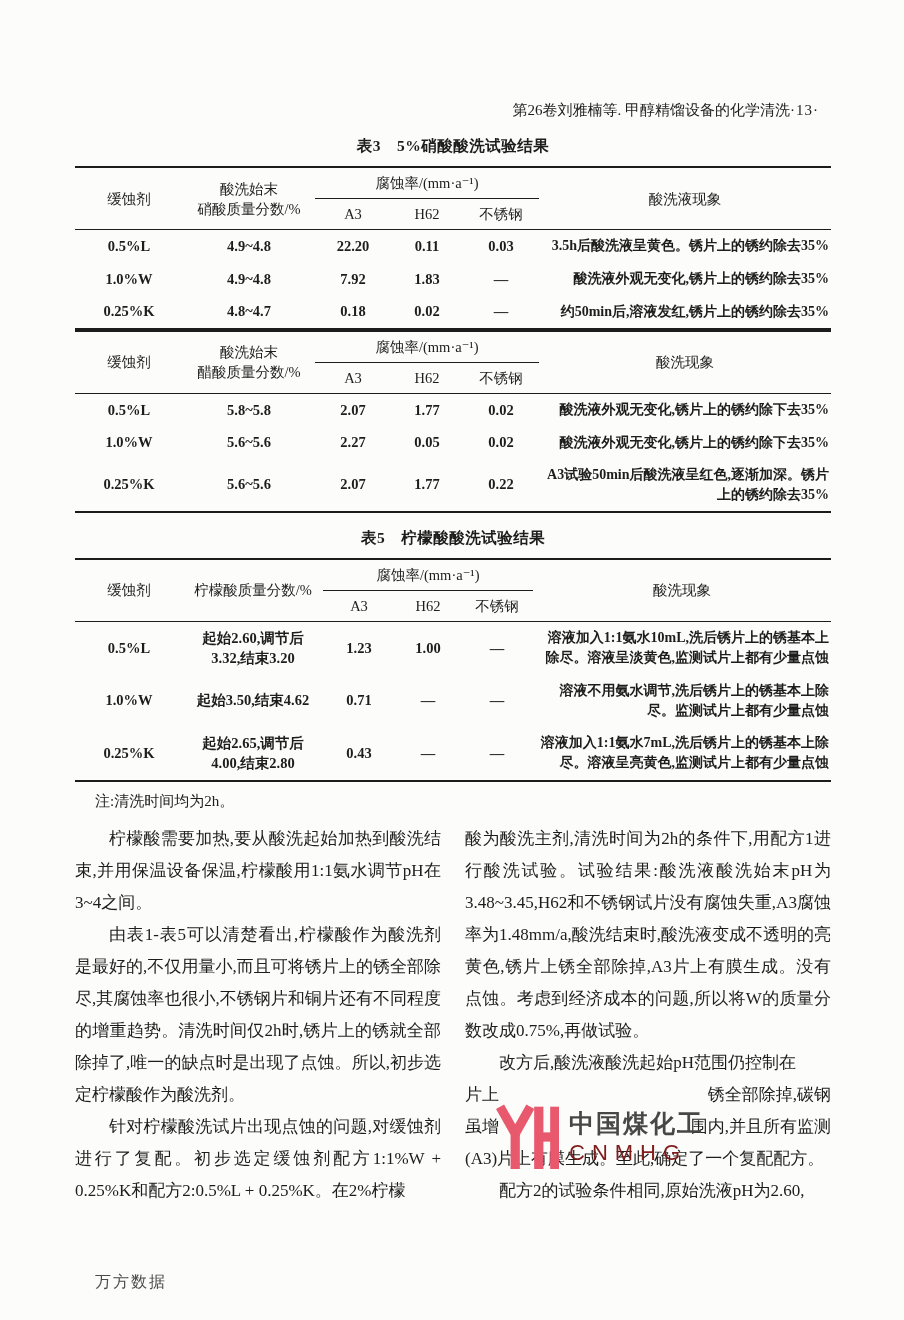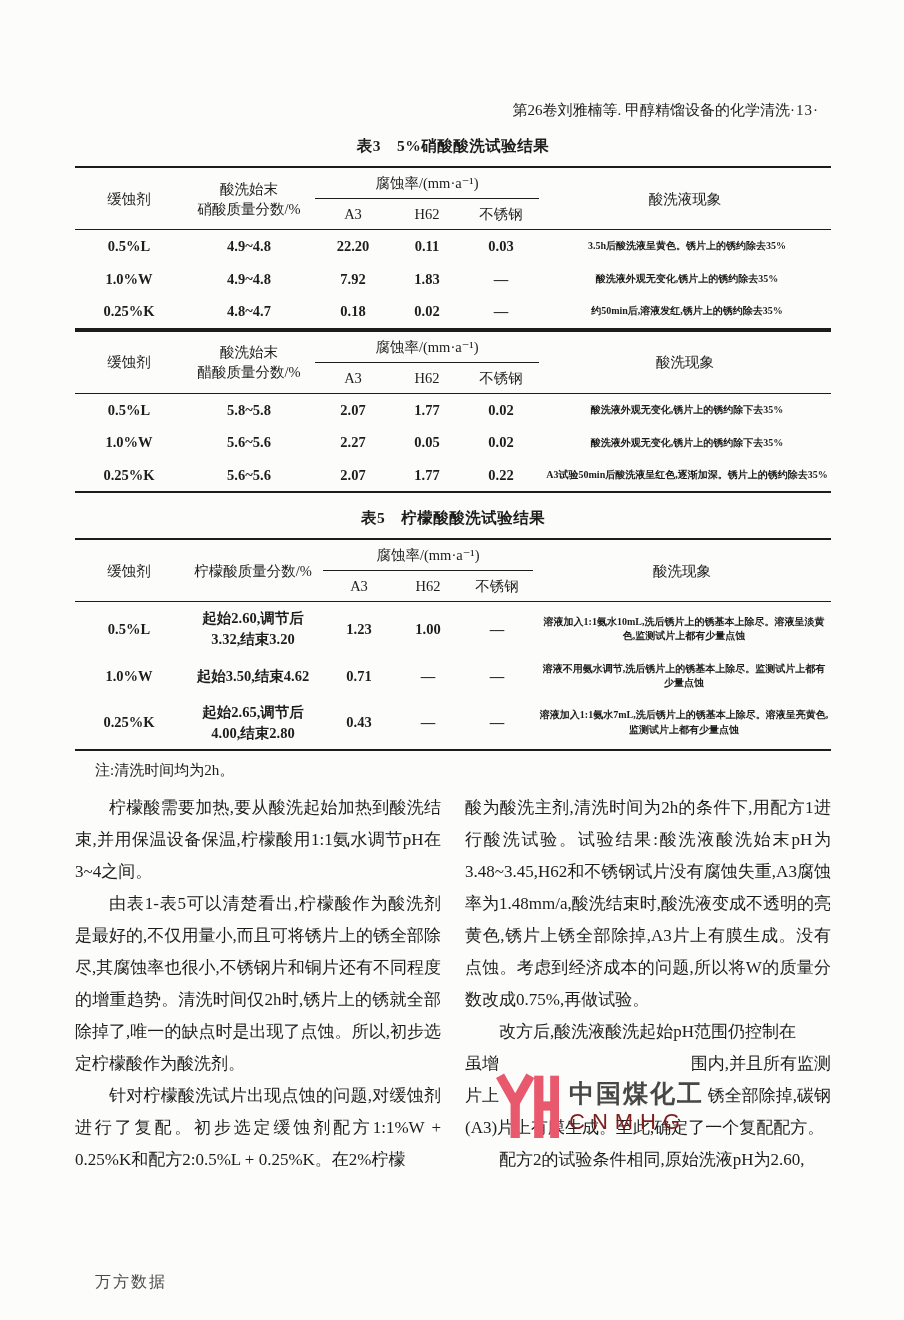--- a/index.html
+++ b/index.html
@@ -17,21 +17,21 @@
   .caption{text-align:center;font-weight:bold;font-size:15.5px;margin:0 0 9px 0;letter-spacing:.5px;}
   .cap-gap{margin-top:15px;}
 
   table.dtable{border-collapse:collapse;width:756px;table-layout:fixed;
                border-top:2px solid #1c1c1c;border-bottom:2px solid #1c1c1c;}
   table.dtable thead{border-bottom:1px solid #1c1c1c;}
   table.dtable th{font-weight:normal;font-size:14.5px;padding:5px 2px;text-align:center;
                   vertical-align:middle;line-height:1.38;}
   table.dtable th.corr{border-bottom:1px solid #1c1c1c;}
   table.dtable td{font-size:14.5px;padding:6px 3px;text-align:center;vertical-align:middle;line-height:1.42;font-weight:bold;}
-  table.dtable td.phen{text-align:center;font-size:10px;padding-left:6px;padding-right:2px;}
+  table.dtable td.phen{text-align:right;font-size:14px;padding-left:6px;padding-right:2px;}
   table.dtable td.conc-multi{white-space:pre-line;}
   .blk{display:block;}
 
   .note{font-size:15px;margin:10px 0 12px 20px;}
 
   .cols{display:flex;gap:24px;margin-top:6px;}
   .col{width:366px;font-size:17px;line-height:32px;text-align:justify;}
   .col p{margin:0;}
   .indent{text-indent:2em;}
   .sec-heading{font-weight:bold;}
@@ -227,26 +227,26 @@
       <div class="col">
         <p class="indent">柠檬酸需要加热,要从酸洗起始加热到酸洗结束,并用保温设备保温,柠檬酸用1:1氨水调节pH在3~4之间。</p>
         <p class="indent">由表1-表5可以清楚看出,柠檬酸作为酸洗剂是最好的,不仅用量小,而且可将锈片上的锈全部除尽,其腐蚀率也很小,不锈钢片和铜片还有不同程度的增重趋势。清洗时间仅2h时,锈片上的锈就全部除掉了,唯一的缺点时是出现了点蚀。所以,初步选定柠檬酸作为酸洗剂。</p>
         <p class="indent">针对柠檬酸洗试片出现点蚀的问题,对缓蚀剂进行了复配。初步选定缓蚀剂配方1:1%W + 0.25%K和配方2:0.5%L + 0.25%K。在2%柠檬</p>
       </div>
       <div class="col">
         <p>酸为酸洗主剂,清洗时间为2h的条件下,用配方1进行酸洗试验。试验结果:酸洗液酸洗始末pH为3.48~3.45,H62和不锈钢试片没有腐蚀失重,A3腐蚀率为1.48mm/a,酸洗结束时,酸洗液变成不透明的亮黄色,锈片上锈全部除掉,A3片上有膜生成。没有点蚀。考虑到经济成本的问题,所以将W的质量分数改成0.75%,再做试验。</p>
         <div class="p2-wrap">
           <div class="indent">改方后,酸洗液酸洗起始pH范围仍控制在</div>
           <div class="gap-line">
+            <span>片上</span>
+            <span>锈全部除掉,碳钢</span>
+          </div>
+          <div class="gap-line">
             <span>虽增</span>
             <span>围内,并且所有监测</span>
-          </div>
-          <div class="gap-line">
-            <span>片上</span>
-            <span>锈全部除掉,碳钢</span>
           </div>
           <div>(A3)片上有膜生成。至此,确定了一个复配配方。</div>
 
           <div class="watermark">
             <svg class="wm-logo" width="64" height="72" viewBox="0 0 76 80">
               <g stroke="#e8596d" stroke-width="11" fill="none" stroke-linecap="butt">
                 <path d="M6 4 L24 36 L24 78"></path>
                 <path d="M42 4 L24 36"></path>
                 <path d="M52 4 L52 78"></path>
                 <path d="M71 4 L71 78"></path>

